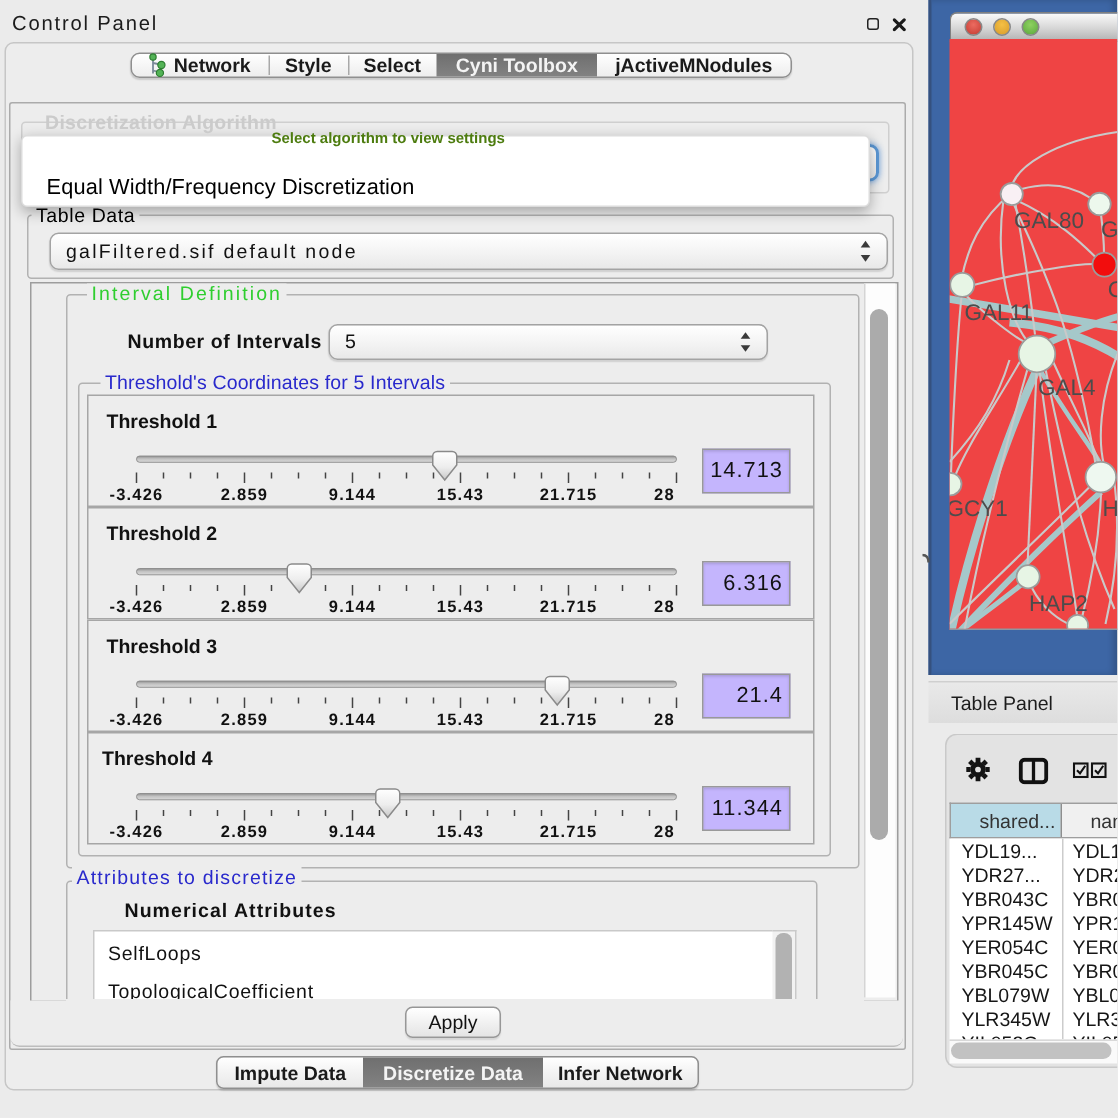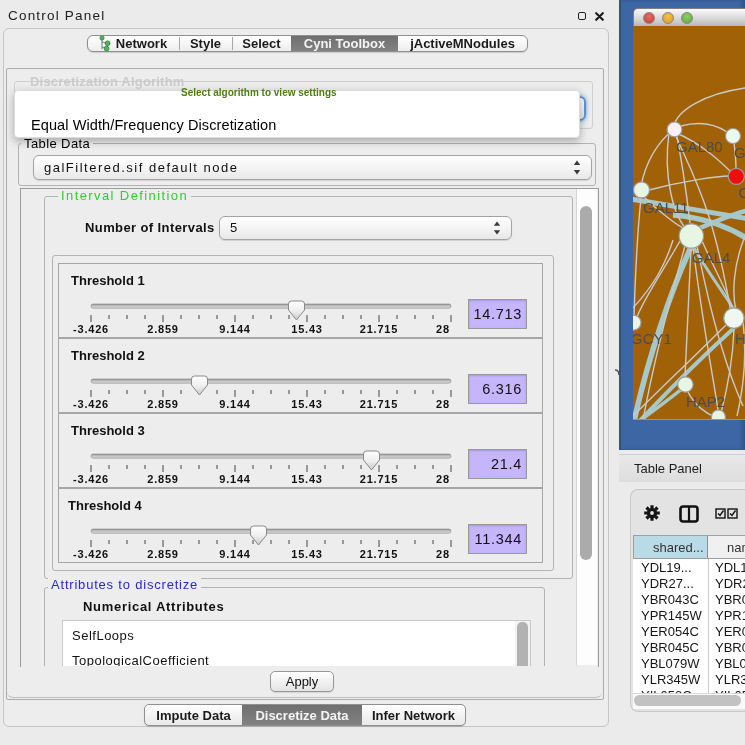--- a/index.html
+++ b/index.html
@@ -77,20 +77,21 @@
 <div class="abs t13 b" style="left:85px;top:220px;letter-spacing:0.4px;">Number of Intervals</div>
 <div class="combo" style="left:219px;top:216px;width:291px;height:22px;">
   <span class="ct" style="top:3px;">5</span>
   <svg class="abs" style="right:10px;top:4px;" width="8" height="14" viewBox="0 0 8 14">
     <path d="M4,0.5 L7.2,4.8 L0.8,4.8 Z" fill="#3a3a3a"></path>
         <path d="M4,13.5 L7.2,9.2 L0.8,9.2 Z" fill="#3a3a3a"></path>
   </svg>
 </div>
 
 <div class="group" style="left:52px;top:255px;width:500px;height:314px;"></div>
+<div class="gtitle" style="left:67px;top:248px;color:#2929cc;letter-spacing:0.1px;">Threshold's Coordinates for 5 Intervals</div>
 
 <div class="tbox" style="left:58px;top:263px;width:483px;height:73px;"></div>
 <div class="abs t13 b" style="left:71px;top:273px;">Threshold 1</div>
 <svg class="abs" style="left:58px;top:263px;" width="485" height="75" viewBox="0 0 485 75">
 <defs>
         <linearGradient id="th0" x1="0" y1="0" x2="0" y2="1">
           <stop offset="0" stop-color="#ffffff"></stop>
           <stop offset="0.55" stop-color="#ededed"></stop>
           <stop offset="1" stop-color="#c8c8c8"></stop>
         </linearGradient>
@@ -227,21 +228,21 @@
 <div class="abs" style="left:31px;top:116.5px;font-size:14.5px;letter-spacing:0.1px;color:#000;">Equal Width/Frequency Discretization</div>
 
 <div class="abs" style="left:619px;top:0;width:126px;height:450px;background:#3d66a5;border-left:2px solid #35517f;box-shadow:inset -3px 0 4px rgba(0,0,0,0.18);box-sizing:border-box;"></div>
 <svg class="abs" style="left:614px;top:369px;" width="6" height="7" viewBox="0 0 6 7">
       <path d="M1,1 Q5,1 5,6" fill="none" stroke="#555" stroke-width="1.6"></path>
     </svg>
 <div class="abs" style="left:633px;top:8px;width:112px;height:18px;background:linear-gradient(#fafafa,#d6d6d6 55%,#b3b3b3);border:1px solid #808080;border-right:none;border-radius:5px 0 0 0;"></div>
 <div class="abs" style="left:643px;top:12px;width:10px;height:10px;border-radius:50%;background:radial-gradient(circle at 50% 35%, #ec6b60, #c33b32);border:0.5px solid #888;"></div>
 <div class="abs" style="left:662px;top:12px;width:10px;height:10px;border-radius:50%;background:radial-gradient(circle at 50% 35%, #f5c045, #d79b2a);border:0.5px solid #888;"></div>
 <div class="abs" style="left:681px;top:12px;width:10px;height:10px;border-radius:50%;background:radial-gradient(circle at 50% 35%, #8ed160, #5aa73d);border:0.5px solid #888;"></div>
-<div class="abs" style="left:633px;top:26px;width:112px;height:394px;background:#a16207;overflow:hidden;border-bottom:1.5px solid #8f96a0;box-sizing:border-box;"><svg width="112" height="394" viewBox="0 0 112 394">
+<div class="abs" style="left:633px;top:26px;width:112px;height:394px;background:#ef4444;overflow:hidden;border-bottom:1.5px solid #8f96a0;box-sizing:border-box;"><svg width="112" height="394" viewBox="0 0 112 394">
         <path d="M-14,171 C40,180 70,185 116,193" stroke="#a5c8ca" stroke-width="5" fill="none"></path>
         <path d="M40,189 C75,192 98,202 118,215" stroke="#a5c8ca" stroke-width="5.5" fill="none"></path>
         <path d="M58,206 C80,196 100,188 116,184" stroke="#a5c8ca" stroke-width="4.5" fill="none"></path>
         <path d="M58,221 C40,260 15,330 0,400 " stroke="#a5c8ca" stroke-width="5.5" fill="none"></path>
         <path d="M0,402 C30,370 70,330 101,302" stroke="#a5c8ca" stroke-width="4" fill="none"></path>
         <path d="M0,400 C20,385 38,372 50,362" stroke="#a5c8ca" stroke-width="3.5" fill="none"></path>
         <path d="M0,404 C40,395 70,393 112,400" stroke="#a5c8ca" stroke-width="4" fill="none"></path>
         <path d="M60,220 C80,255 95,272 101,284" stroke="#a5c8ca" stroke-width="3" fill="none"></path>
         <path d="M112,62 C70,68 44,85 41,100" stroke="#c9c9c9" stroke-width="1.4" fill="none"></path>
         <path d="M41,103 C20,120 12,140 8,160" stroke="#c9c9c9" stroke-width="1.4" fill="none"></path>

